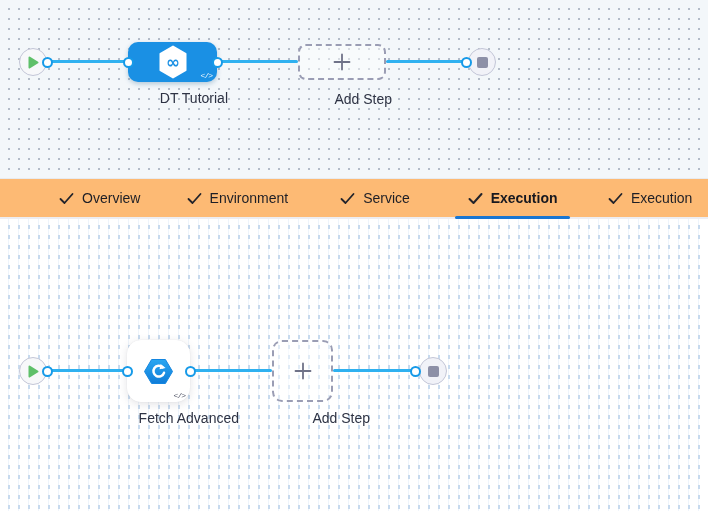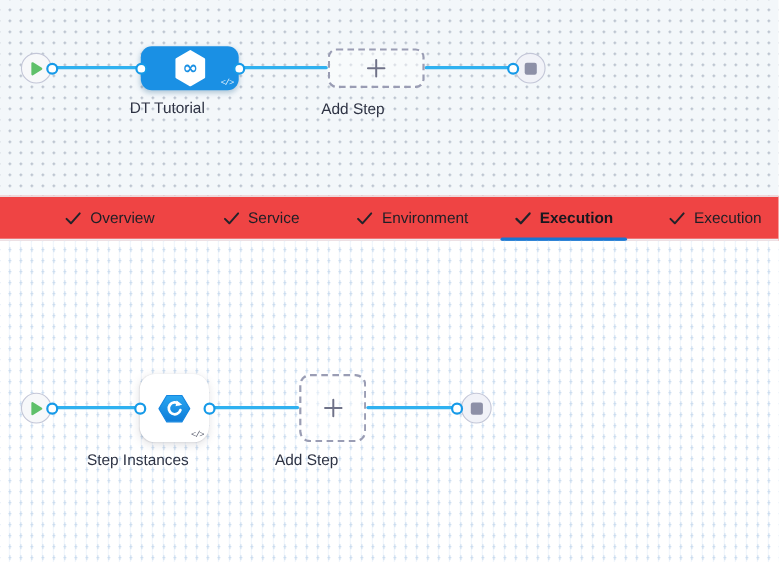--- a/index.html
+++ b/index.html
@@ -23,21 +23,21 @@
     background-color:#ffffff;
     background-image:
       radial-gradient(1px 2px at 50% 50%, #c7daee 97%, transparent 100%),
       linear-gradient(to right, #eef4fb 1px, transparent 1px);
     background-size:10px 10px, 10px 10px;
     background-position:4px 3px, 8px 0;
   }
 
   
   .tabbar {
-    height:38px; background:#ef4444;
+    height:38px; background:#fdba74;
     border-top:1px solid #e8ebef; border-bottom:2px solid #ededf1;
     display:flex; gap:22px; align-items:stretch; position:relative;padding-left:42px;
   }
   .tab {
     width:120px; display:flex; align-items:center; justify-content:center;
     gap:8px; font-size:14px; color:#1e1f26; font-weight:500;
     position:relative; cursor:pointer; white-space:nowrap;
   }
   .tab.active { font-weight:700; color:#17181f; }
   .tab.active::after {
@@ -83,21 +83,21 @@
 
   .code-glyph {
     position:absolute; right:5px; bottom:2px; font-size:8px; letter-spacing:-1px;
     font-family:"Liberation Mono", monospace; line-height:1;
   }
   .code-glyph.light { color:rgba(255,255,255,0.92); }
   .code-glyph.dark  { color:#565a6b; }
 
   .node-label {
     position:absolute; font-size:14px; font-weight:500; color:#2e3344;
-    text-align:left; z-index:2; line-height:16px;
+    text-align:right; z-index:2; line-height:16px;
   }
   .lbl-stage    { left:118px; top:90px;  width:110px; }
   .lbl-addstage { left:292px; top:91px;  width:100px; }
   .lbl-step     { left:79px;  top:191px; width:160px; }
   .lbl-addstep  { left:250px; top:191px; width:120px; }
 </style>
 </head>
 <body>
 
 <div class="screen">
@@ -155,29 +155,29 @@
           </svg>
       </span>
       <span>Overview</span>
     </div>
     <div class="tab">
       <span class="check">
         <svg width="15" height="13" viewBox="0 0 15 13">
             <path d="M1.5 7 L5.5 11 L13.5 2" stroke="#22232a" stroke-width="1.8" fill="none" stroke-linecap="round" stroke-linejoin="round"></path>
           </svg>
       </span>
+      <span>Environment</span>
+    </div>
+    <div class="tab">
+      <span class="check">
+        <svg width="15" height="13" viewBox="0 0 15 13">
+            <path d="M1.5 7 L5.5 11 L13.5 2" stroke="#22232a" stroke-width="1.8" fill="none" stroke-linecap="round" stroke-linejoin="round"></path>
+          </svg>
+      </span>
       <span>Service</span>
-    </div>
-    <div class="tab">
-      <span class="check">
-        <svg width="15" height="13" viewBox="0 0 15 13">
-            <path d="M1.5 7 L5.5 11 L13.5 2" stroke="#22232a" stroke-width="1.8" fill="none" stroke-linecap="round" stroke-linejoin="round"></path>
-          </svg>
-      </span>
-      <span>Environment</span>
     </div>
     <div class="tab active">
       <span class="check">
         <svg width="15" height="13" viewBox="0 0 15 13">
             <path d="M1.5 7 L5.5 11 L13.5 2" stroke="#22232a" stroke-width="2" fill="none" stroke-linecap="round" stroke-linejoin="round"></path>
           </svg>
       </span>
       <span>Execution</span>
     </div>
     <div class="tab">
@@ -231,17 +231,17 @@
 
     <div class="round-node end-node" style="left:419px; top:138px;">
       <span class="stop-square"></span>
     </div>
 
     <div class="port" style="left:41.5px;  top:146.5px;"></div>
     <div class="port" style="left:121.5px; top:146.5px;"></div>
     <div class="port" style="left:184.5px; top:146.5px;"></div>
     <div class="port" style="left:409.5px; top:146.5px;"></div>
 
-    <div class="node-label lbl-step">Step Instances</div>
+    <div class="node-label lbl-step">Fetch Advanced</div>
     <div class="node-label lbl-addstep">Add Step</div>
   </section>
 
 </div>
 
 </body></html>

